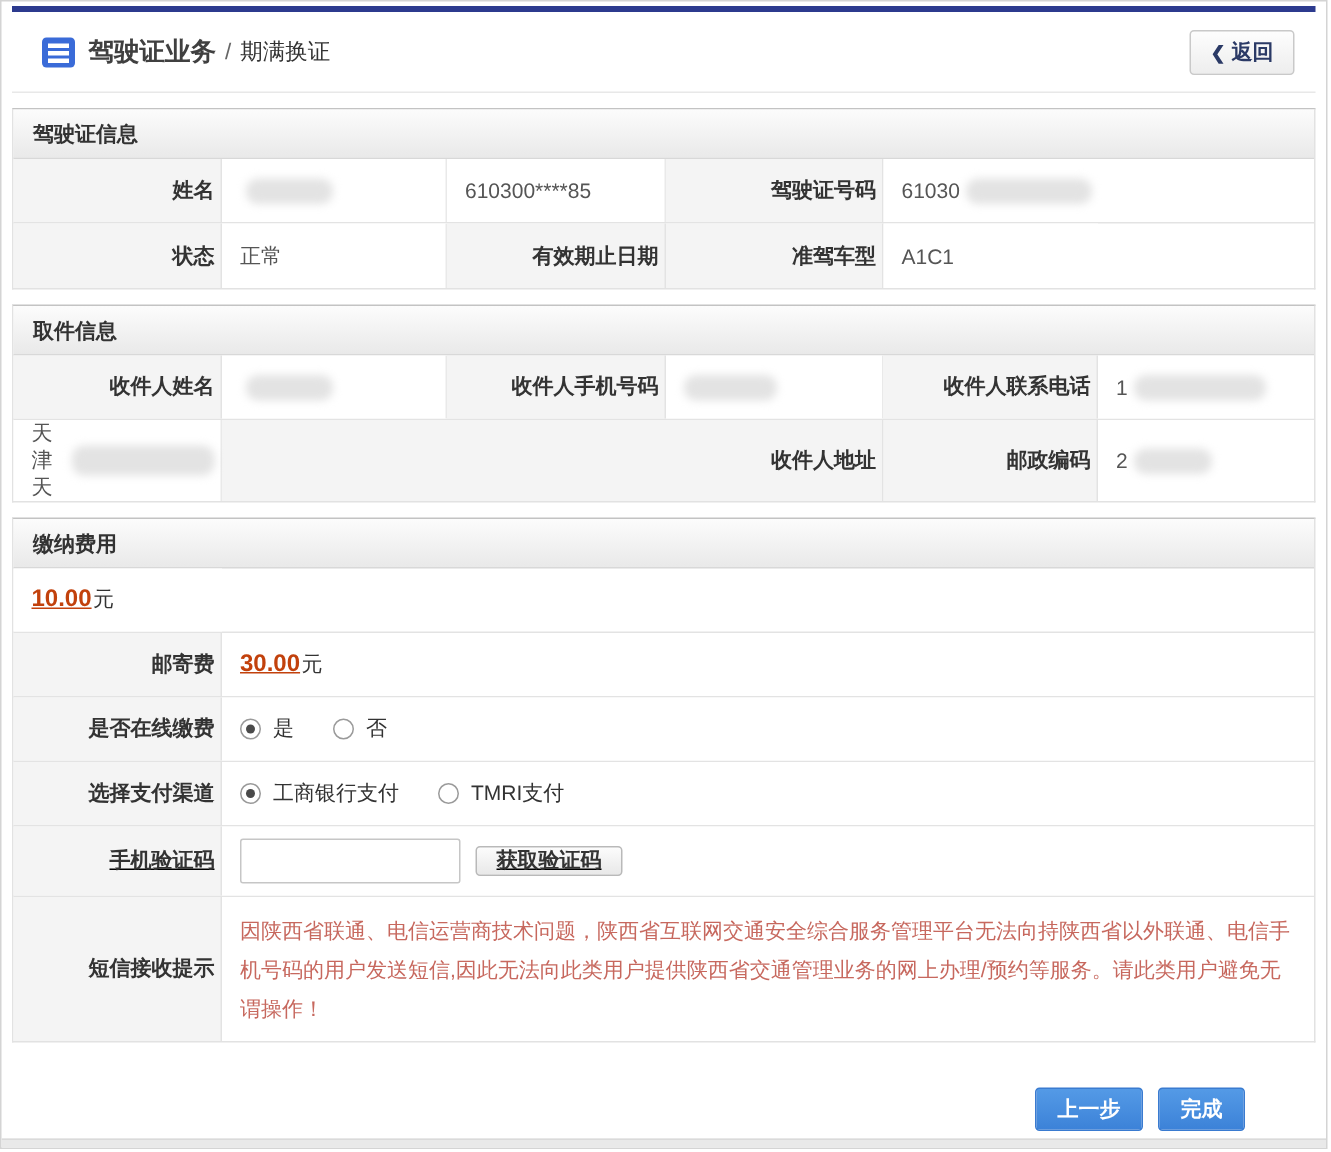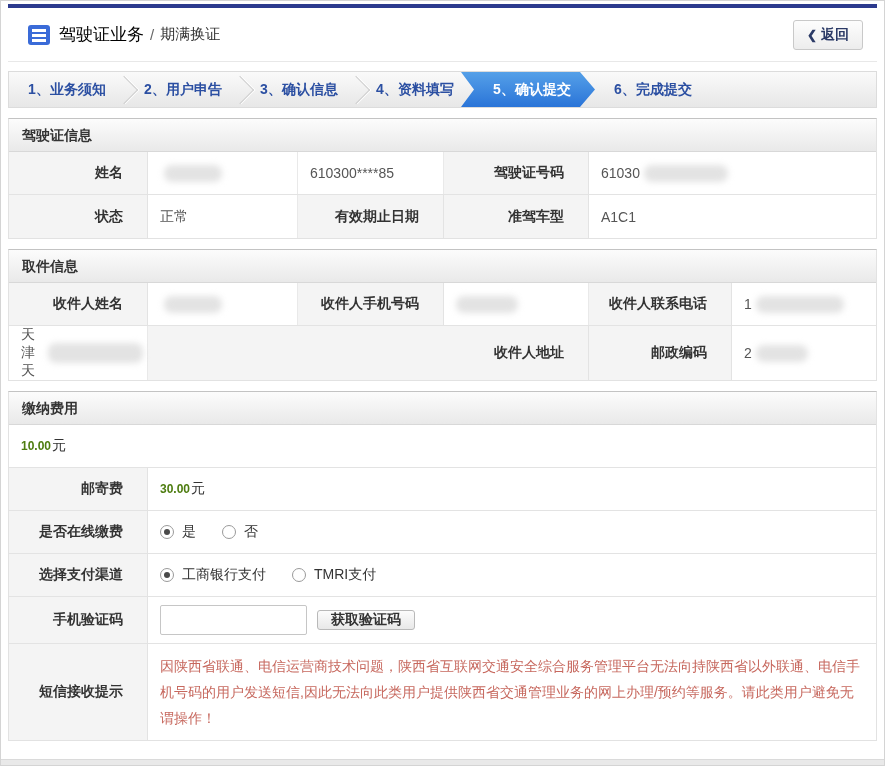--- a/index.html
+++ b/index.html
@@ -19,21 +19,21 @@
     padding:0 14px 0 20px; border-bottom:1px solid #e8e8e8; background:#fff;
   }
   .doc-icon {
     width:22px; height:20px; background:#3a6bd8; border-radius:3px;
     margin-right:9px; position:relative; flex:0 0 auto;
   }
   .doc-icon::before {
     content:""; position:absolute; left:4px; right:4px; top:4px; height:3px;
     background:#fff; box-shadow:0 5px 0 #fff, 0 10px 0 #fff;
   }
-  .crumb-title { color:#000000; font-size:17px; font-weight:normal; }
+  .crumb-title { color:#404040; font-size:17px; font-weight:bold; }
   .crumb-sep { color:#666; font-size:15px; margin:0 6px; }
   .crumb-sub { color:#333; font-size:15px; }
   .spacer { flex:1; }
   .back-btn {
     height:30px; padding:0 13px; font-size:14px; font-weight:bold; color:#2b3a66;
     background:linear-gradient(#fdfdfd,#ededed); border:1px solid #c9c9c9;
     border-radius:3px; cursor:pointer; display:flex; align-items:center;
   }
   .back-btn .chev { font-size:12px; margin-right:4px; font-weight:bold; }
 
@@ -69,34 +69,34 @@
     height:33px; line-height:33px; padding-left:13px; font-size:14px; font-weight:bold;
     color:#333; background:linear-gradient(#fcfcfc,#e9e9e9); border-bottom:1px solid #d8d8d8;
   }
   .grid-row { display:grid; border-bottom:1px solid #e3e3e3; min-height:43px; }
   .grid-row:last-child { border-bottom:none; }
   .cols6 { grid-template-columns:139px 150px 146px 145px 143px 1fr; }
   .cols4 { grid-template-columns:139px 441px 143px 1fr; }
   .cols2 { grid-template-columns:139px 1fr; }
   .cell { display:flex; align-items:center; font-size:14px; }
   .lbl {
-    background:#f4f4f4; justify-content:flex-end; padding-right:24px;
+    background:#f4f4f4; justify-content:flex-end; padding-right:4px;
     color:#333; font-weight:bold; border-right:1px solid #e3e3e3; text-align:right;
   }
   .val { background:#fff; padding-left:12px; color:#555; border-right:1px solid #e9e9e9; }
   .val.last { border-right:none; }
 
   .blur-patch {
     display:inline-block; height:17px; border-radius:8px; background:#e3e3e3;
     filter:blur(3px); vertical-align:middle; margin:0 4px;
   }
   .bp-name { width:58px; } .bp-lic { width:108px; } .bp-mob { width:62px; margin-left:0; }
   .bp-tel { width:88px; } .bp-addr { width:170px; height:20px; } .bp-zip { width:52px; }
 
-  .fee-num { color:#4d7c0f; font-weight:bold; font-size:12px; }
+  .fee-num { color:#c2410c; font-weight:bold; font-size:16px;text-decoration:underline; }
   .fee-unit { color:#333; font-size:14px; margin-left:1px; }
 
   
   .radio-group { display:flex; align-items:center; gap:26px; }
   .radio { display:flex; align-items:center; gap:8px; cursor:pointer; color:#333; font-size:14px; }
   .rdot {
     width:14px; height:14px; border-radius:50%; border:1px solid #9a9a9a;
     background:#fff; position:relative; flex:0 0 auto;
   }
   .rdot.on::after {
@@ -143,41 +143,20 @@
     <span class="crumb-title">驾驶证业务</span>
     <span class="crumb-sep">/</span>
     <span class="crumb-sub">期满换证</span>
     <span class="spacer"></span>
     <button class="back-btn">
       <span class="chev">❮</span>
       <span>返回</span>
     </button>
   </div>
 
-  <div class="steps">
-    <div class="step">
-      <span>1、业务须知</span>
-    </div>
-    <div class="step">
-      <span>2、用户申告</span>
-    </div>
-    <div class="step">
-      <span>3、确认信息</span>
-    </div>
-    <div class="step">
-      <span>4、资料填写</span>
-    </div>
-    <div class="step active">
-      <span>5、确认提交</span>
-    </div>
-    <div class="step last">
-      <span>6、完成提交</span>
-    </div>
-    <div class="steps-fill"></div>
-  </div>
 
   <div class="section">
     <div class="sec-head">驾驶证信息</div>
     <div class="grid-row cols6">
       <div class="cell lbl">姓名</div>
       <div class="cell val">
           <span class="blur-patch bp-name"></span>
         </div>
       <div class="cell val">610300****85</div>
       <div class="cell lbl">驾驶证号码</div>
@@ -270,21 +249,21 @@
             <span>工商银行支付</span>
           </span>
           <span class="radio">
             <span class="rdot"></span>
             <span>TMRI支付</span>
           </span>
         </div>
       </div>
     </div>
 
-    <div class="grid-row cols2" style="min-height:47px;">
+    <div class="grid-row cols2" style="min-height:47px;text-decoration:underline;">
       <div class="cell lbl">手机验证码</div>
       <div class="cell val last">
         <input class="code-input" type="text" value="" style="">
         <button class="code-btn">获取验证码</button>
       </div>
     </div>
 
     <div class="grid-row cols2">
       <div class="cell lbl">短信接收提示</div>
       <div class="cell val last notice-cell">

